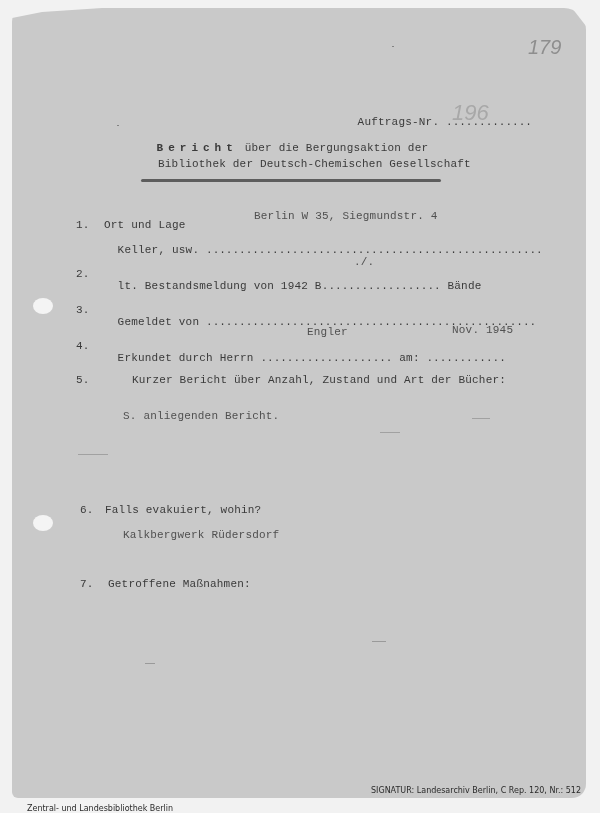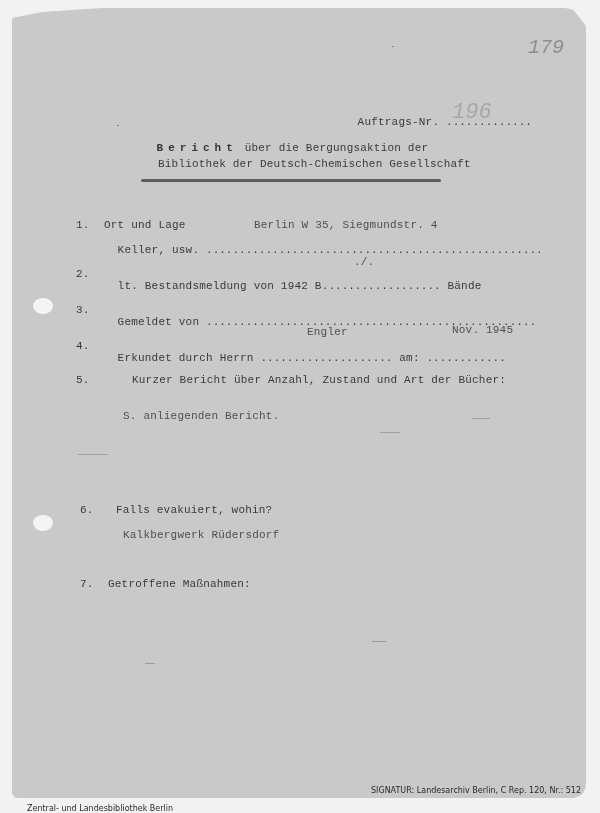--- a/index.html
+++ b/index.html
@@ -17,21 +17,21 @@
     .punch-hole {
       position: absolute; width: 20px; height: 16px; border-radius: 50%;
       background: #f4f4f4;
     }
     .tx {
       position: absolute; color: #3a3a3a; font-size: 11px; white-space: pre;
       letter-spacing: 0.2px;
       font-family: Liberation Mono, monospace;
     }
     .hand {
-      position: absolute; color: #8e8e8e; font-family: Liberation Mono, monospace;
+      position: absolute; color: #8e8e8e; font-family: Liberation Sans, sans-serif;
       font-style: italic; font-size: 20px;
     }
     .hand.light { color: #a8a8a8; font-size: 22px; }
     .dots { color: #3a3a3a; letter-spacing: 0px; }
     .title-spaced { letter-spacing: 5px; font-weight: bold; }
     .underline-bar {
       position: absolute; left: 141px; top: 179px; width: 300px; height: 3px;
       background: #4a4a4a; border-radius: 2px; opacity: 0.85;
     }
     .fill { color: #505050; }
@@ -57,21 +57,21 @@
 </div>
 
 <div class="tx" style="left:143px; top:130px;">
   <span class="title-spaced">Bericht</span> <span>über die Bergungsaktion der</span>
 </div>
 <div class="tx" style="left:158px; top:158px;">Bibliothek der Deutsch-Chemischen Gesellschaft</div>
 <div class="underline-bar"></div>
 
 <div class="tx" style="left:76px; top:219px;">1.</div>
 <div class="tx" style="left:104px; top:219px;">Ort und Lage</div>
-<div class="tx fill" style="left:230px; top:219px;padding-left:24px;">Berlin W 35, Siegmundstr. 4</div>
+<div class="tx fill" style="left:230px; top:210px;padding-left:24px;">Berlin W 35, Siegmundstr. 4</div>
 <div class="tx" style="left:104px; top:232px;">
   <span>Keller, usw.</span> <span class="dots">...................................................</span>
 </div>
 
 <div class="tx fill" style="left:354px; top:256px;">./.</div>
 <div class="tx" style="left:76px; top:268px;">2.</div>
 <div class="tx" style="left:104px; top:268px;">
   <span>lt. Bestandsmeldung von 1942 B.</span><span class="dots">.................</span> <span>Bände</span>
 </div>
 
@@ -85,21 +85,21 @@
 <div class="tx" style="left:76px; top:340px;">4.</div>
 <div class="tx" style="left:104px; top:340px;">
   <span>Erkundet durch Herrn</span> <span class="dots">....................</span> <span>am:</span> <span class="dots">............</span>
 </div>
 
 <div class="tx" style="left:76px; top:374px;">5.</div>
 <div class="tx" style="left:104px; top:374px;padding-left:28px;">Kurzer Bericht über Anzahl, Zustand und Art der Bücher:</div>
 <div class="tx fill" style="left:123px; top:410px;">S. anliegenden Bericht.</div>
 
 <div class="tx" style="left:80px; top:504px;">6.</div>
-<div class="tx" style="left:116px; top:504px;">Falls evakuiert, wohin?</div>
+<div class="tx" style="left:105px; top:504px;">Falls evakuiert, wohin?</div>
 <div class="tx fill" style="left:123px; top:529px;">Kalkbergwerk Rüdersdorf</div>
 
 <div class="tx" style="left:80px; top:578px;">7.</div>
 <div class="tx" style="left:108px; top:578px;">Getroffene Maßnahmen:</div>
 
 <div class="speck" style="left:392px; top:46px;"></div>
 <div class="speck" style="left:117px; top:125px;"></div>
 <div class="speck" style="left:380px; top:432px; width:20px; opacity:0.35;"></div>
 <div class="speck" style="left:78px; top:454px; width:30px; opacity:0.35;"></div>
 <div class="speck" style="left:472px; top:418px; width:18px; opacity:0.35;"></div>

